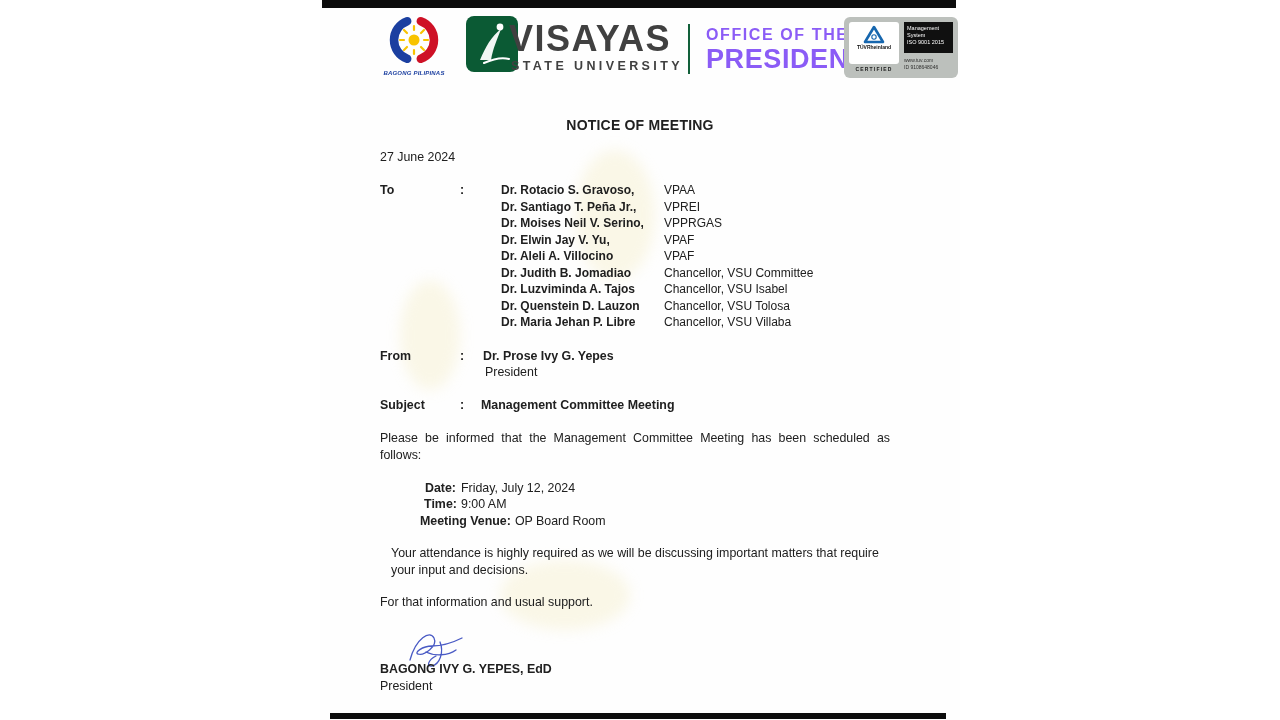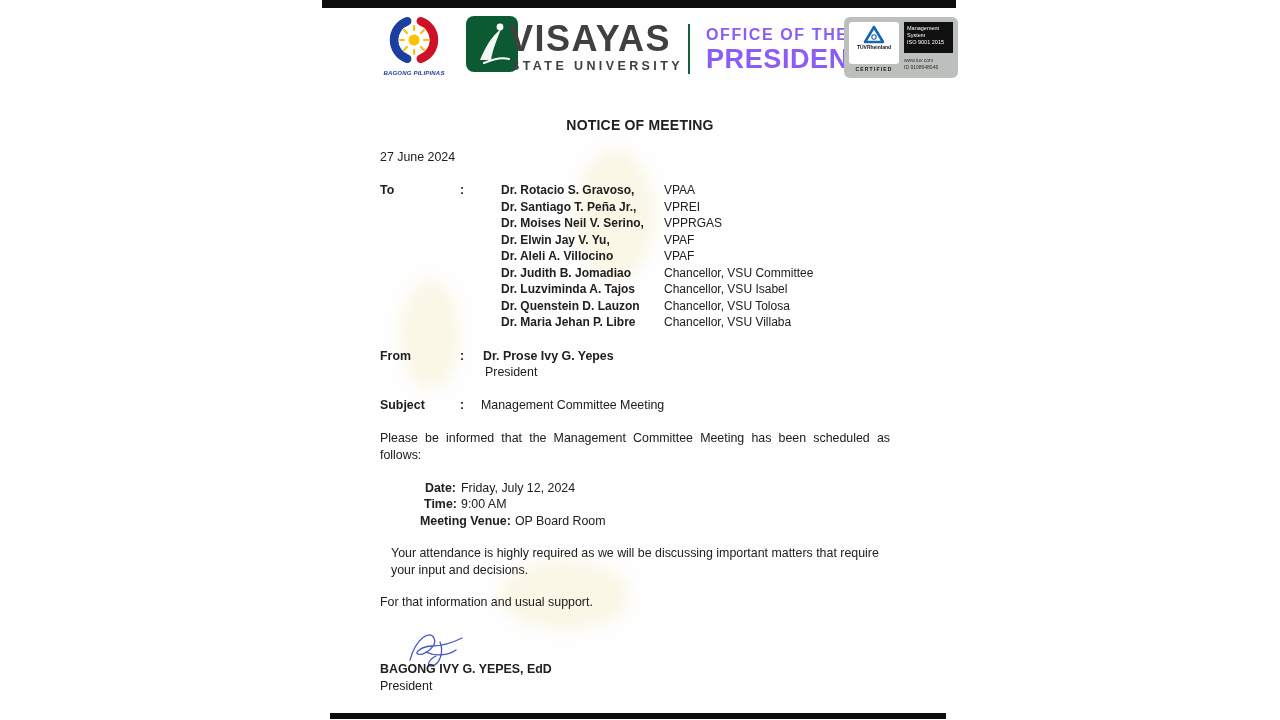--- a/index.html
+++ b/index.html
@@ -41,21 +41,21 @@
   .to-colon{left:140px;top:183px;font-weight:bold;}
   .recipients{left:181px;top:182px;}
   .recip-row{display:flex;line-height:16.55px;font-size:12px;white-space:nowrap;}
   .recip-name{width:163px;font-weight:bold;}
   .from-label{left:60px;top:349px;font-weight:bold;}
   .from-colon{left:140px;top:349px;font-weight:bold;}
   .from-name{left:163px;top:349px;font-weight:bold;}
   .from-title{left:165px;top:365px;}
   .subject-label{left:60px;top:398px;font-weight:bold;}
   .subject-colon{left:140px;top:398px;font-weight:bold;}
-  .subject-value{left:161px;top:398px;font-weight:normal;}
+  .subject-value{left:161px;top:398px;font-weight:bold;}
   .intro{left:60px;top:430px;width:510px;text-align:justify;line-height:17.4px;word-spacing:1px;}
   .details{left:100px;top:480px;line-height:16.4px;}
   .dlabel{font-weight:bold;display:inline-block;text-align:center;}
   .dlabel.w{width:41px;}
   .dlabel.v{margin-right:4px;}
   .attendance{left:60px;top:545px;width:512px;line-height:17.2px;margin-left:11px;}
   .closing{left:60px;top:595px;}
   .sig-svg{left:76px;top:626px;}
   .sig-name{left:60px;top:662px;font-weight:bold;}
   .sig-title{left:60px;top:679px;}

